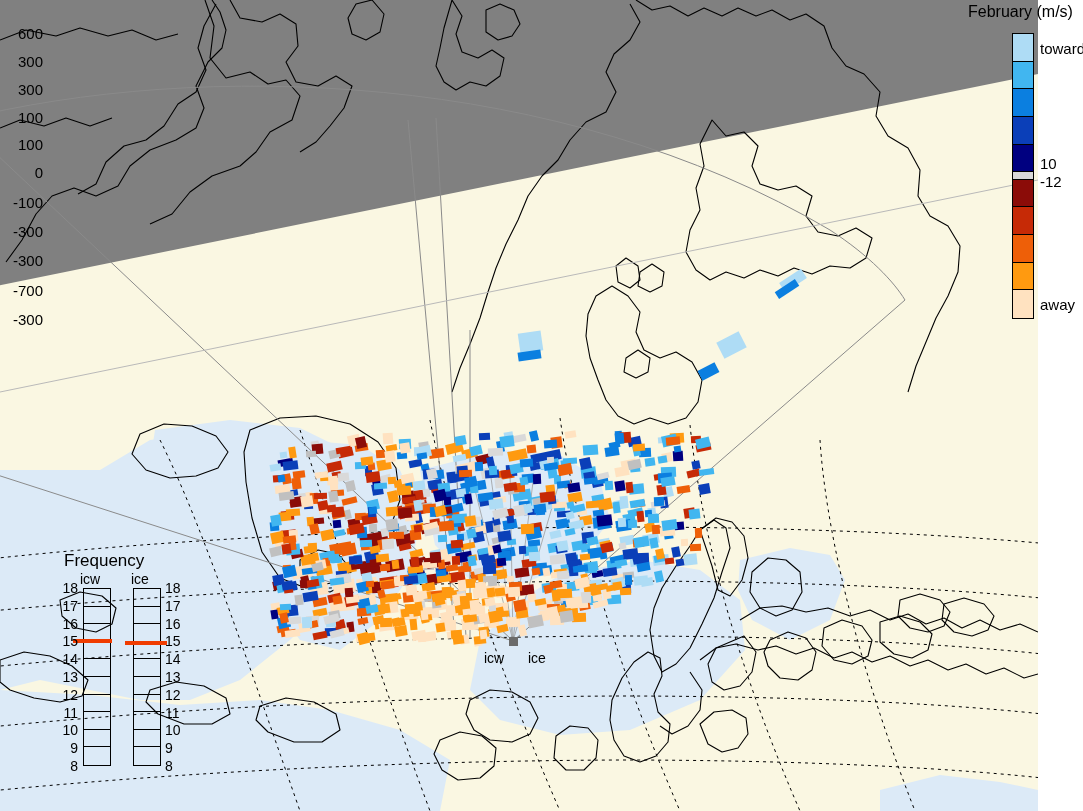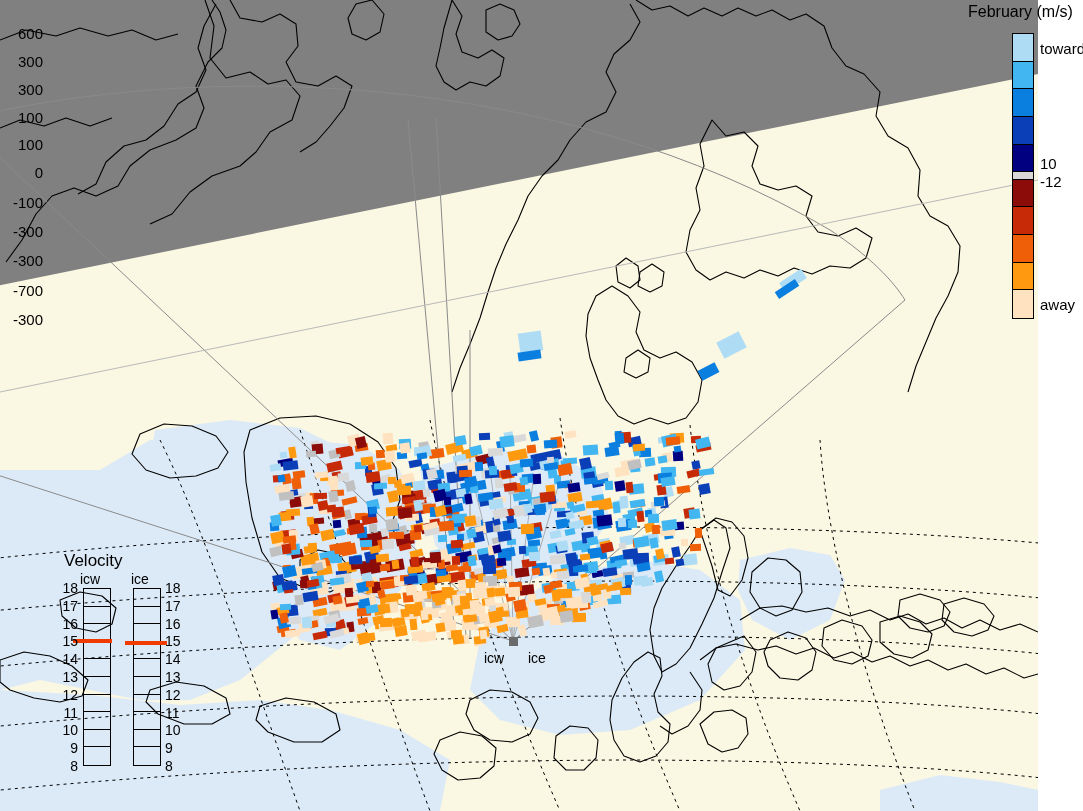--- a/index.html
+++ b/index.html
@@ -995,21 +995,21 @@
       <div class="cb-tick" style="top: 312px;">-300</div>
       <div class="cb-side" style="top: 156.251px;">10</div>
       <div class="cb-side" style="top: 174.251px;">-12</div>
       <div class="cb-side" style="top: 41px;">toward</div>
       <div class="cb-side" style="top: 297px;">away</div>
     </div>
 
   <div class="radlabel" style="left:484px;top:650px;">icw</div>
   <div class="radlabel" style="left:528px;top:650px;">ice</div>
 
-  <div id="freqtitle">Velocity</div>
+  <div id="freqtitle">Frequency</div>
   <div class="freq-sub" style="left:80px;">icw</div>
   <div class="freq-sub" style="left:131px;">ice</div>
 
   <div class="freqbox" style="left:83px;top:588px;" id="freqbox-icw">
       <div class="freqcell"></div>
       <div class="freqcell"></div>
       <div class="freqcell"></div>
       <div class="freqcell"></div>
       <div class="freqcell"></div>
       <div class="freqcell"></div>

